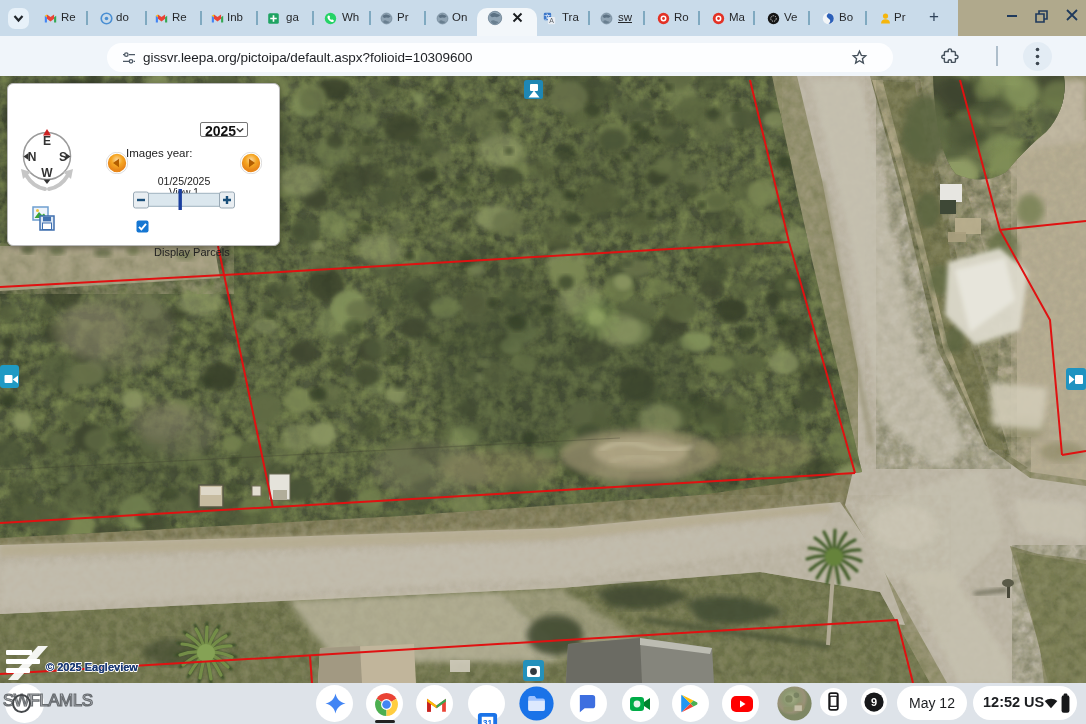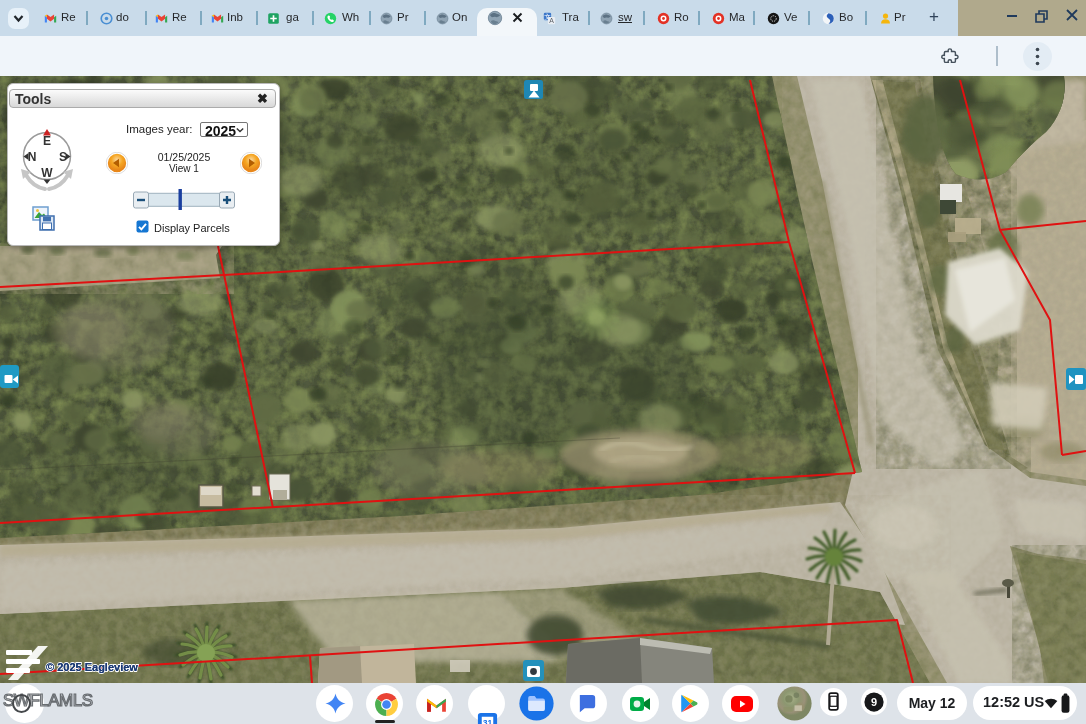--- a/index.html
+++ b/index.html
@@ -6,26 +6,26 @@
   .abs{position:absolute;}
   #tabstrip{left:0;top:0;width:958px;height:36px;background:#c9dbea;}
   .tlabel{font-size:11.5px;color:#26282b;white-space:nowrap;overflow:hidden;}
   .tsep{position:absolute;top:11px;width:1.5px;height:14px;background:#7fa9c0;}
   #activetab{position:absolute;top:8px;height:28px;background:#f3f7fa;border-radius:10px 10px 0 0;}
   #toolbar{left:0;top:36px;width:1086px;height:40px;background:#f0f5fa;}
   #omnibox{position:absolute;left:107px;top:7px;width:786px;height:29px;background:#fdfeff;border-radius:15px;}
   #urltext{position:absolute;left:36px;top:7px;font-size:13.5px;color:#1d1f23;letter-spacing:-0.05px;}
   #shelf{left:0;top:683px;width:1086px;height:41px;background:#dee3e9;}
   .sic{position:absolute;top:2px;width:37px;height:37px;background:#fff;border-radius:50%;}
-  .pill{position:absolute;top:3px;height:34px;background:#fff;border-radius:17px;display:flex;align-items:center;justify-content:center;font-size:14px;color:#1c1e21;font-weight:bold;}
+  .pill{position:absolute;top:3px;height:34px;background:#fff;border-radius:17px;display:flex;align-items:center;justify-content:center;font-size:14px;color:#1c1e21;font-weight:normal;}
   #tools{left:7px;top:83px;width:271px;height:161px;background:#fff;border:1px solid #b9b9b9;border-radius:6px;box-shadow:0 2px 6px rgba(0,0,0,.35);}
   #ttitle{position:absolute;left:1px;top:5px;width:267px;height:19px;background:linear-gradient(#fbfbfb,#d8d8d8);border:1px solid #ababab;border-radius:4px;box-sizing:border-box;}
   #ttitle span{position:absolute;left:5px;top:1px;font-weight:bold;font-size:14px;color:#333;}
   #tclose{position:absolute;right:7px;top:1px;font-weight:bold;font-size:13px;color:#222;}
-  .tptext{position:absolute;font-size:13px;color:#222;}
+  .tptext{position:absolute;font-size:13px;color:#222;margin-top:24px;}
 </style></head>
 <body>
 <svg class="abs" style="left:0;top:76px" width="1086" height="607" viewBox="0 76 1086 607">
 <defs>
 <filter id="veg" x="-5%" y="-5%" width="110%" height="110%">
   <feTurbulence type="fractalNoise" baseFrequency="0.06 0.06" numOctaves="4" seed="7" result="n"></feTurbulence>
   <feColorMatrix in="n" type="matrix" values="0 0 0 0 0  0 0 0 0 0  0 0 0 0 0  1.3 0 0 0 -0.3" result="a"></feColorMatrix>
   <feFlood flood-color="#39422d" result="dk"></feFlood>
   <feComposite in="dk" in2="a" operator="in" result="s1"></feComposite>
   <feTurbulence type="fractalNoise" baseFrequency="0.09 0.09" numOctaves="4" seed="13" result="n2"></feTurbulence>
@@ -1013,20 +1013,34 @@
     </svg>
   <div class="abs" style="left:996px;top:10px;width:1.5px;height:20px;background:#aebecb;"></div>
   <div class="abs" style="left:1023px;top:6px;width:29px;height:29px;background:#e3ecf4;border-radius:50%;"></div>
   <svg class="abs" style="left:1035px;top:11px;" width="5" height="19" viewBox="0 0 5 19">
       <g fill="#3c4650">
         <circle cx="2.5" cy="2.5" r="1.8"></circle>
         <circle cx="2.5" cy="9.5" r="1.8"></circle>
         <circle cx="2.5" cy="16.5" r="1.8"></circle>
       </g>
     </svg>
+  <div id="omnibox">
+    <svg class="abs" style="left:14px;top:7px;" width="16" height="16" viewBox="0 0 24 24">
+        <g fill="none" stroke="#4e5a66" stroke-width="2">
+          <circle cx="8" cy="7" r="2.6"></circle>
+          <path d="M12,7h9M3,7h2.5"></path>
+          <circle cx="15" cy="17" r="2.6"></circle>
+          <path d="M3,17h9.5M19,17h2"></path>
+        </g>
+      </svg>
+    <div id="urltext">gissvr.leepa.org/pictoipa/default.aspx?folioid=10309600</div>
+    <svg class="abs" style="left:744px;top:6px;" width="17" height="17" viewBox="0 0 24 24">
+        <path fill="none" stroke="#45515c" stroke-width="1.9" d="M12,3.2 14.6,9 20.8,9.6 16.1,13.7 17.5,19.8 12,16.6 6.5,19.8 7.9,13.7 3.2,9.6 9.4,9Z"></path>
+      </svg>
+  </div>
 </div>
 <div id="shelf" class="abs">
 <div class="abs" style="left:5px;top:1px;width:39px;height:39px;background:#fff;border-radius:50%;"></div>
 <div class="sic" style="left:316px;"></div>
 <div class="abs" style="left:324px;top:9px;"><svg width="23" height="23" viewBox="0 0 24 24">
         <path fill="#4285f4" d="M12,1.5 C13.2,7.2 16.8,10.8 22.5,12 16.8,13.2 13.2,16.8 12,22.5 10.8,16.8 7.2,13.2 1.5,12 7.2,10.8 10.8,7.2 12,1.5Z"></path>
       </svg></div>
 <div class="sic" style="left:366px;"></div>
 <div class="abs" style="left:374px;top:9px;"><svg width="25" height="25" viewBox="0 0 48 48">
         <circle cx="24" cy="24" r="22" fill="#fff"></circle>
@@ -1110,24 +1124,20 @@
       <path fill="#17181a" d="M12,18 2.5,7A14.5,14.5 0 0 1 21.5,7Z"></path>
     </svg>
 <svg class="abs" style="left:1060px;top:10px;" width="11" height="21" viewBox="0 0 12 24">
       <rect x="4" y="0.5" width="4" height="3" rx="1" fill="#17181a"></rect>
       <rect x="1.5" y="2.5" width="9" height="20" rx="2.5" fill="#17181a"></rect>
     </svg>
 </div>
 <div class="abs" style="left:3px;top:691px;font-size:17px;color:transparent;-webkit-text-stroke:1.2px #5c6064;letter-spacing:-0.5px;opacity:.9;">SWFLAMLS</div>
 <div class="abs" style="left:12px;top:694px;width:15px;height:15px;border:2.2px solid #45484b;border-radius:50%;"></div>
 <div id="tools" class="abs">
-  <div id="ttitle">
-      <span>Tools</span>
-      <div id="tclose">✖</div>
-    </div>
 <svg class="abs" style="left:12px;top:41px;" width="58" height="68" viewBox="0 0 58 68">
 <circle cx="27" cy="31" r="23.5" fill="#fff" stroke="#9a9a9a" stroke-width="1.5"></circle>
 <polygon points="27,4 31,10.5 23,10.5" fill="#c22"></polygon>
 <text x="27" y="19.5" font-size="12" font-weight="bold" fill="#333" text-anchor="middle" font-family="Liberation Sans">E</text>
 <text x="12" y="36" font-size="12" font-weight="bold" fill="#333" text-anchor="middle" font-family="Liberation Sans">N</text>
 <text x="43" y="36" font-size="12" font-weight="bold" fill="#333" text-anchor="middle" font-family="Liberation Sans">S</text>
 <text x="27" y="52" font-size="12" font-weight="bold" fill="#333" text-anchor="middle" font-family="Liberation Sans">W</text>
 <polygon points="3.5,31.5 8.5,28 8.5,35" fill="#333"></polygon>
 <polygon points="50.5,31.5 45.5,28 45.5,35" fill="#333"></polygon>
 <polygon points="27,59 23.5,54.5 30.5,54.5" fill="#333"></polygon>

